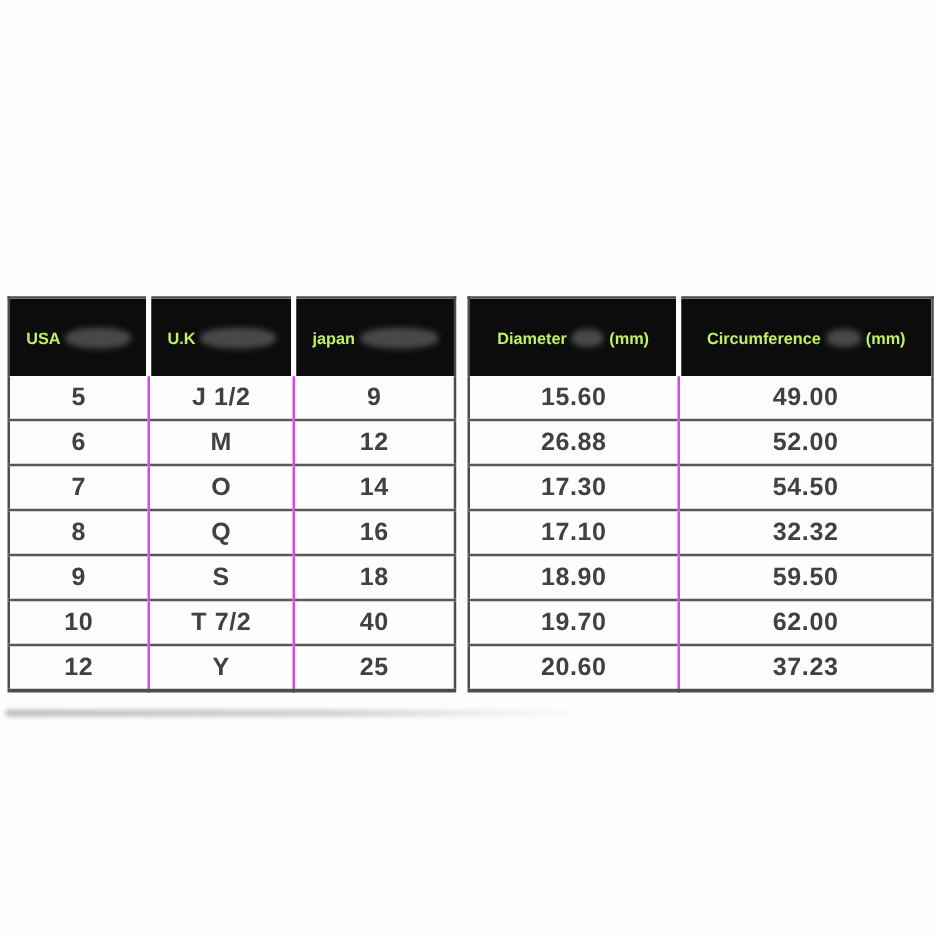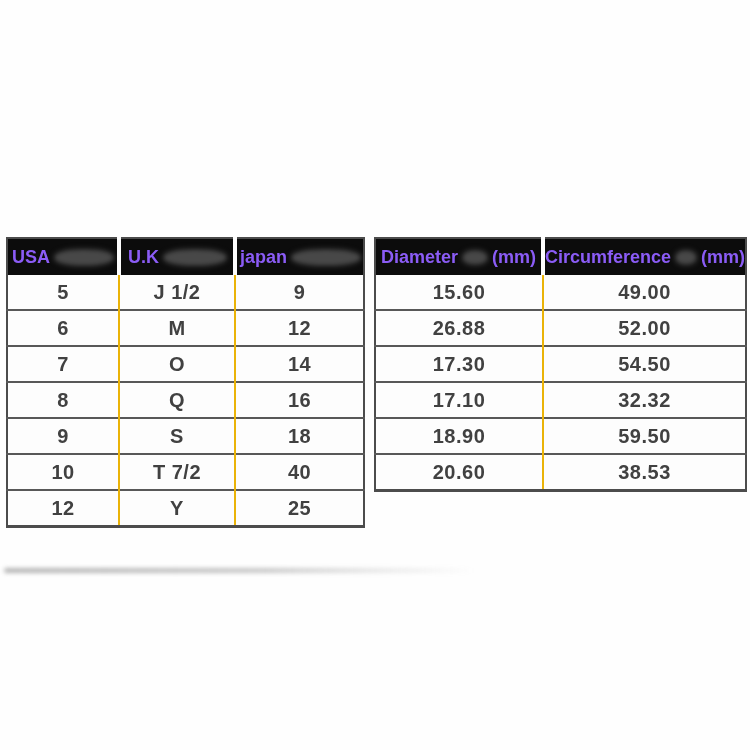--- a/index.html
+++ b/index.html
@@ -27,25 +27,25 @@
     border-collapse: collapse;
     table-layout: fixed;
     border: 2px solid #4c4c4c;
     border-bottom-width: 3px;
     background: #fdfdfd;
   }
   table.t-left  { width: 357px; }
   table.t-right { width: 371px; }
   th {
     background: #0c0c0c;
-    color: #8b5cf6;
-    font-size: 18px;
+    color: #bef264;
+    font-size: 13px;
     font-weight: bold;
     height: 36px;
-    padding: 0;
+    padding: 13px;
     vertical-align: middle;
     border-left: 4px solid #fdfdfd;
     white-space: nowrap;
     overflow: hidden;
   }
   th:first-child { border-left: none; }
   .th-inner {
     display: flex;
     align-items: center;
     justify-content: center;
@@ -55,21 +55,21 @@
   }
   td {
     height: 34px;
     text-align: center;
     vertical-align: middle;
     font-size: 20px;
     font-weight: bold;
     color: #414141;
     letter-spacing: 0.5px;
     border-top: 2px solid #585858;
-    border-left: 2px solid #eab308;
+    border-left: 2px solid #d946ef;
     padding: 0;
   }
   td:first-child { border-left: none; }
   tbody tr:first-child td { border-top: none; }
   
   .smudge {
     display: inline-block;
     height: 15px;
     border-radius: 45%;
     background: rgba(170, 170, 170, 0.38);
@@ -208,22 +208,26 @@
         </tr>
         <tr>
           <td>17.10</td>
           <td>32.32</td>
         </tr>
         <tr>
           <td>18.90</td>
           <td>59.50</td>
         </tr>
         <tr>
+          <td>19.70</td>
+          <td>62.00</td>
+        </tr>
+        <tr>
           <td>20.60</td>
-          <td>38.53</td>
+          <td>37.23</td>
         </tr>
       </tbody>
     </table>
 
   </div>
 
   <div class="bottom-shadow"></div>
 </div>
 
 </body></html>

